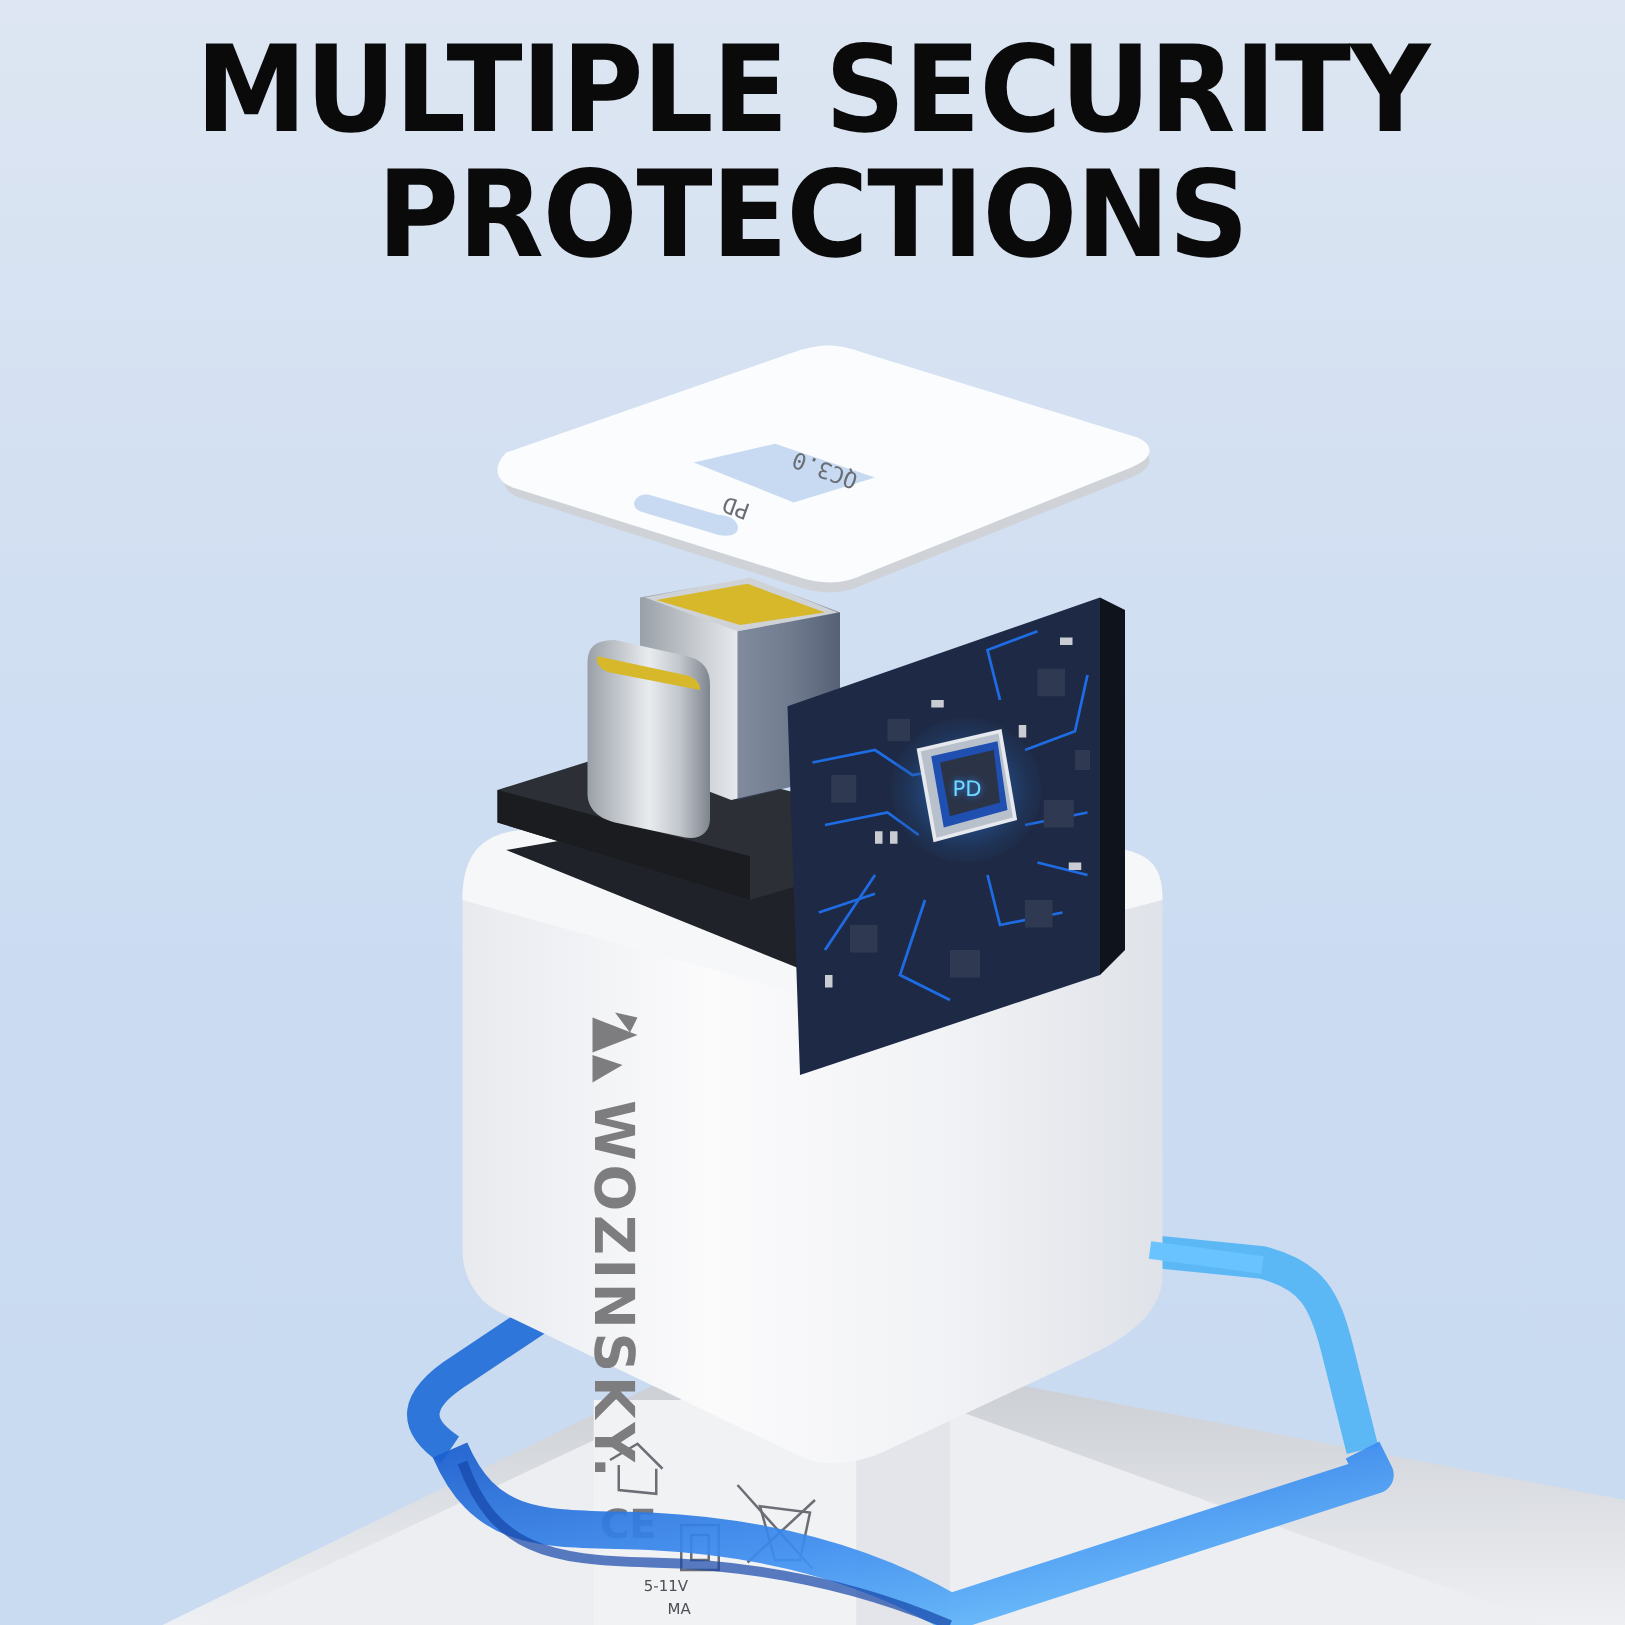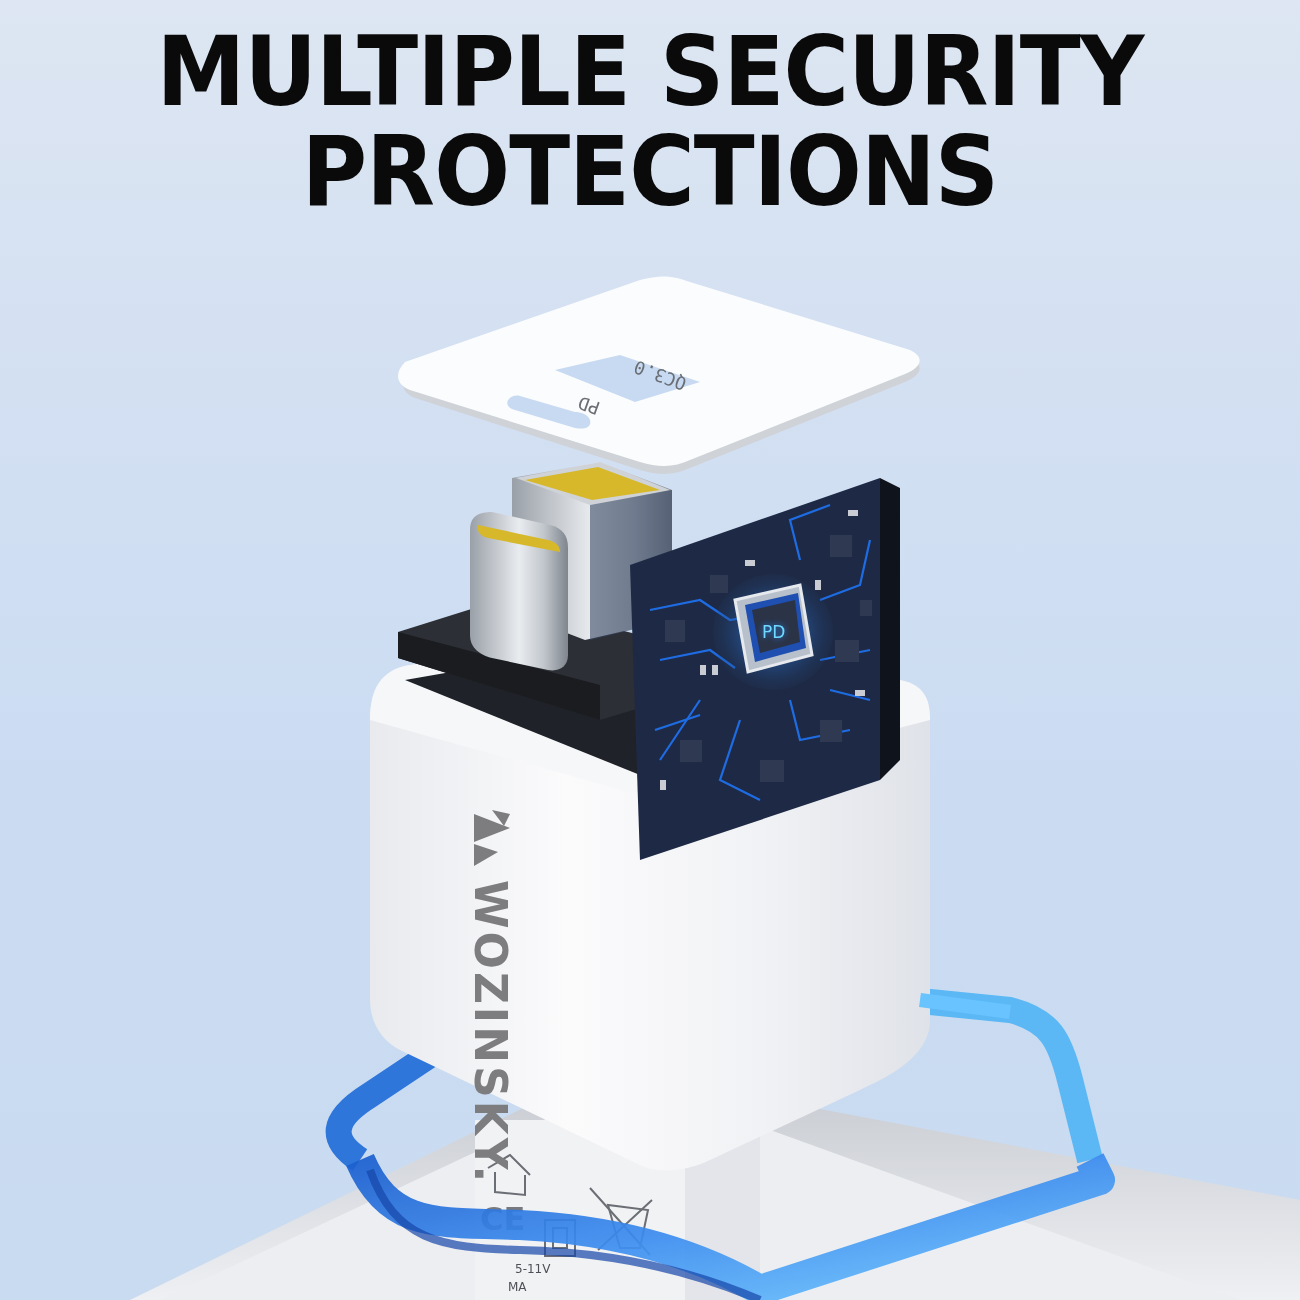--- a/index.html
+++ b/index.html
@@ -190,13 +190,13 @@
 <div>
   <svg style="position:absolute; left:470px; top:808px;" width="44" height="60" viewBox="0 0 44 60">
     <polygon points="4,6 40,20 4,34" fill="#7d7d80"></polygon>
     <polygon points="22,2 40,6 34,18" fill="#7d7d80"></polygon>
     <polygon points="4,36 28,44 4,58" fill="#7d7d80"></polygon>
   </svg>
   <div class="brand-text">WOZINSKY.</div>
 </div>
 
 <div class="spec-text" style="left:515px; top:1262px;">5-11V</div>
-<div class="spec-text" style="left:508px; top:1280px;">MA</div>
+<div class="spec-text" style="left:534px; top:1280px;">MA</div>
 
 </body></html>

